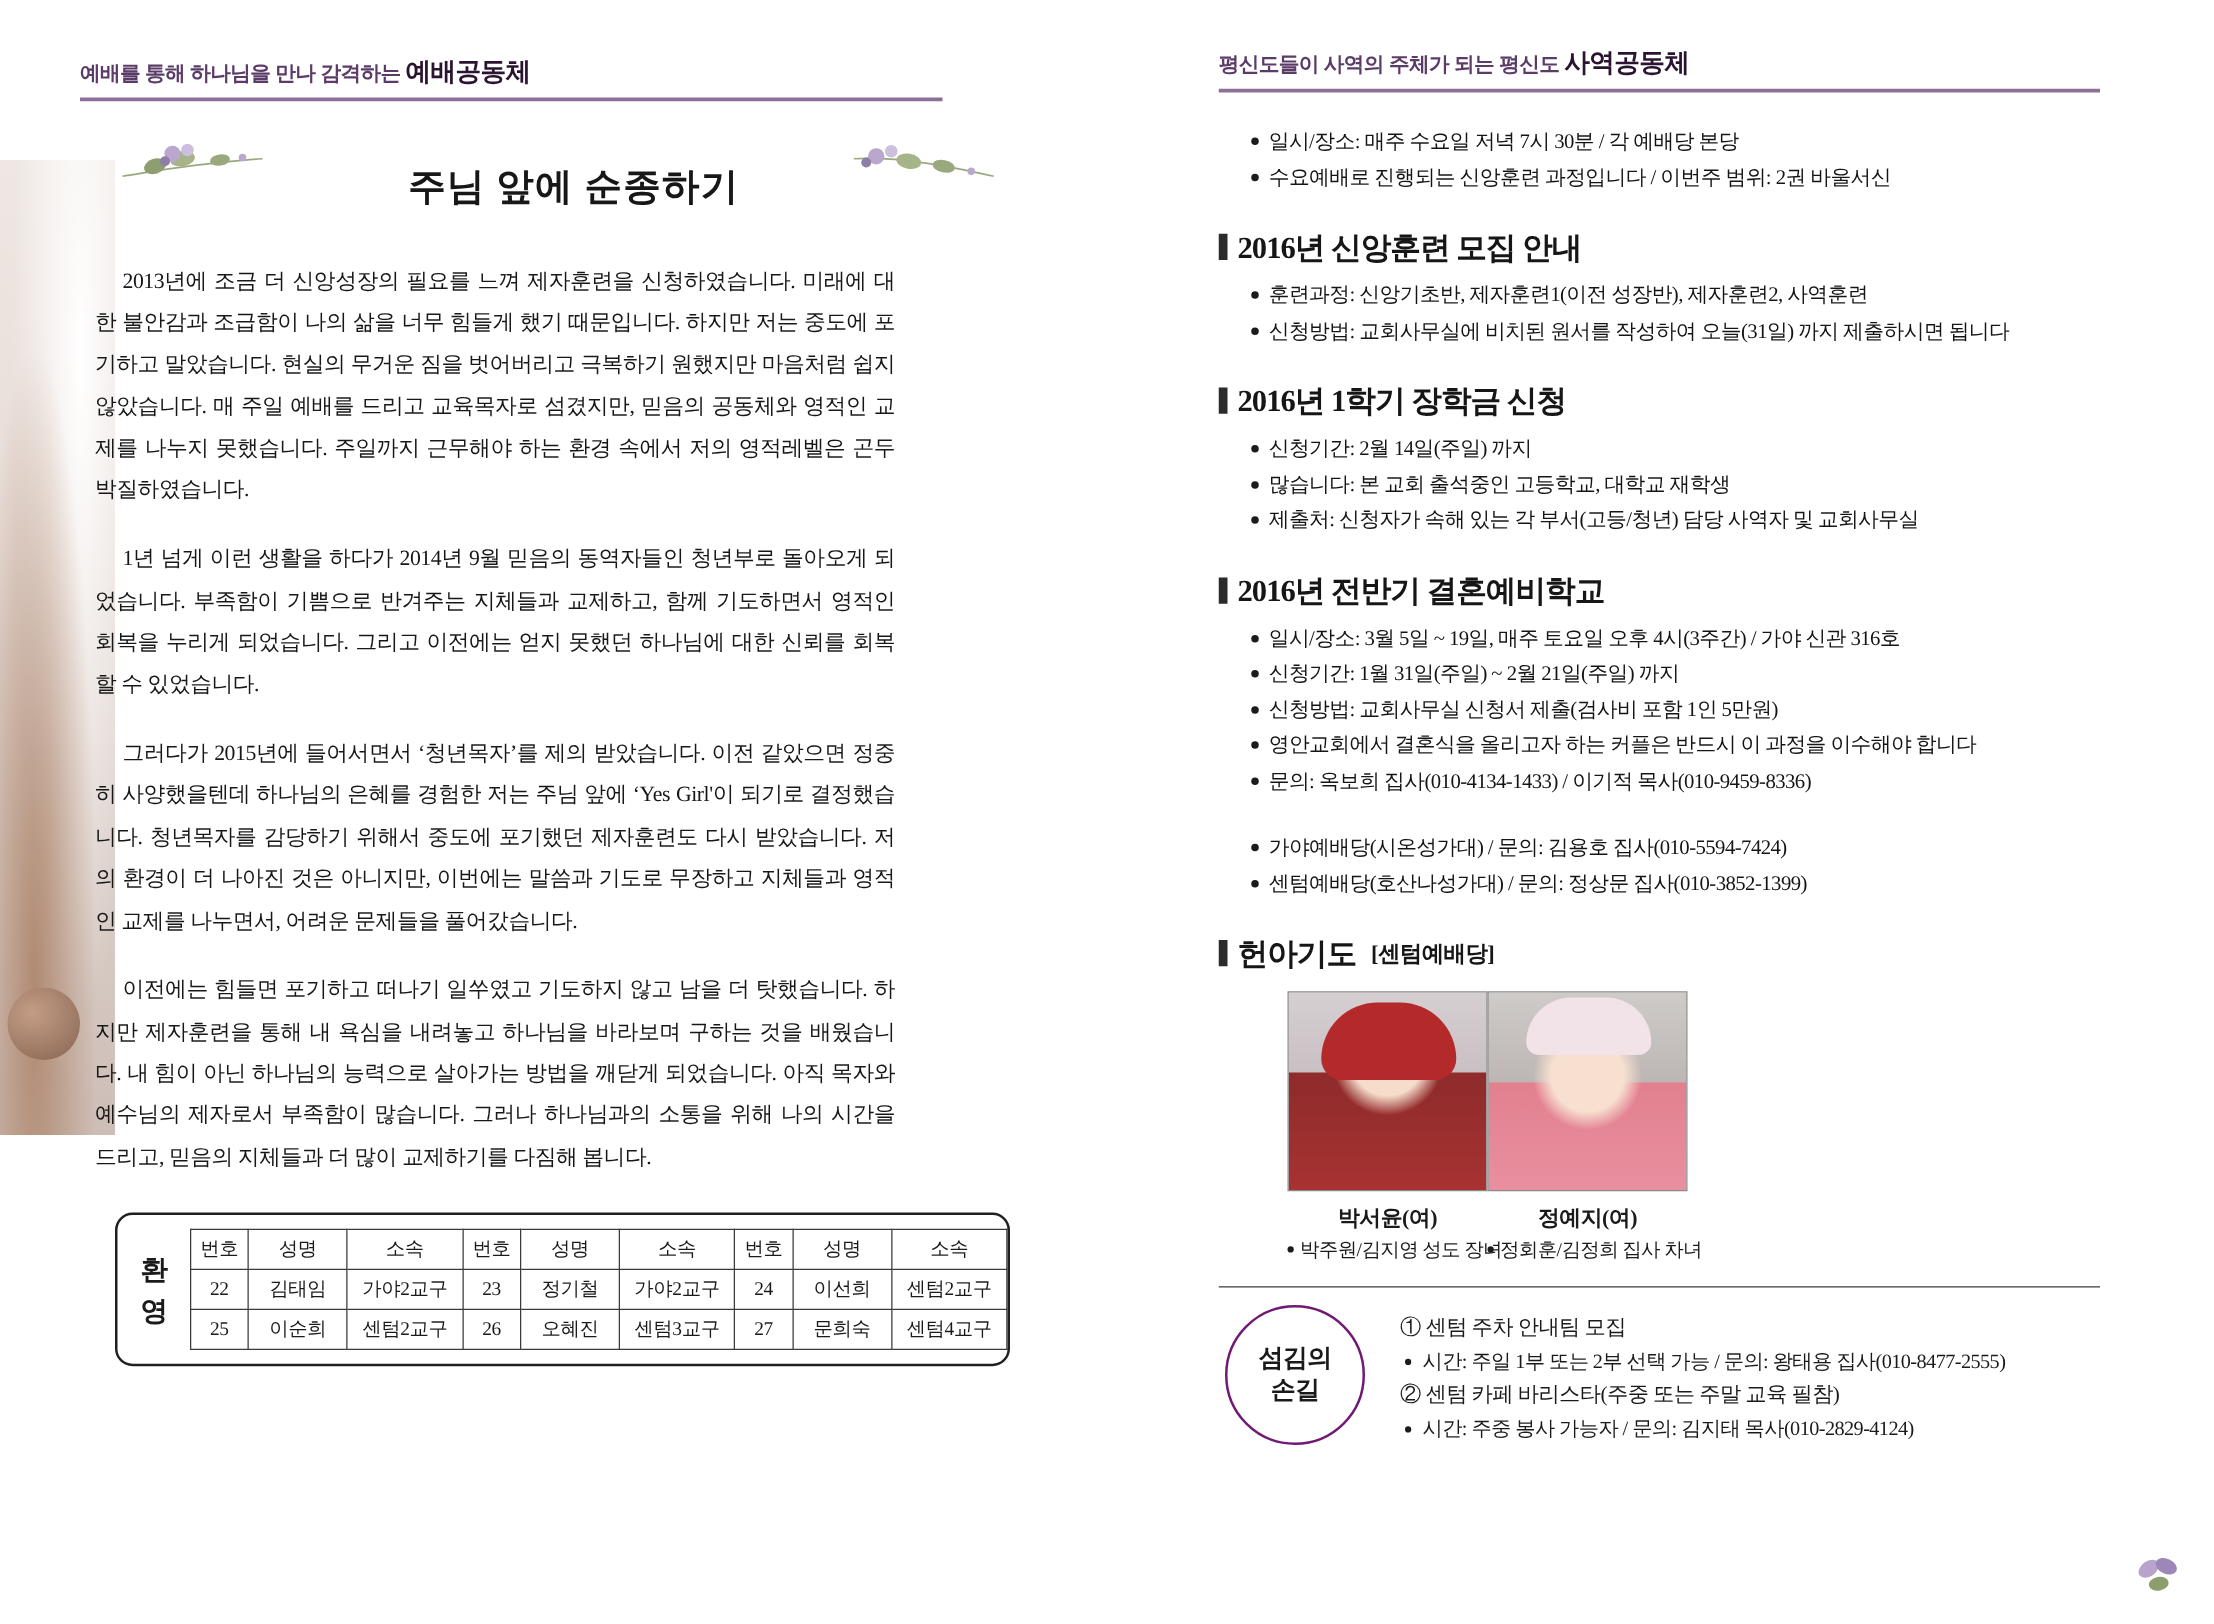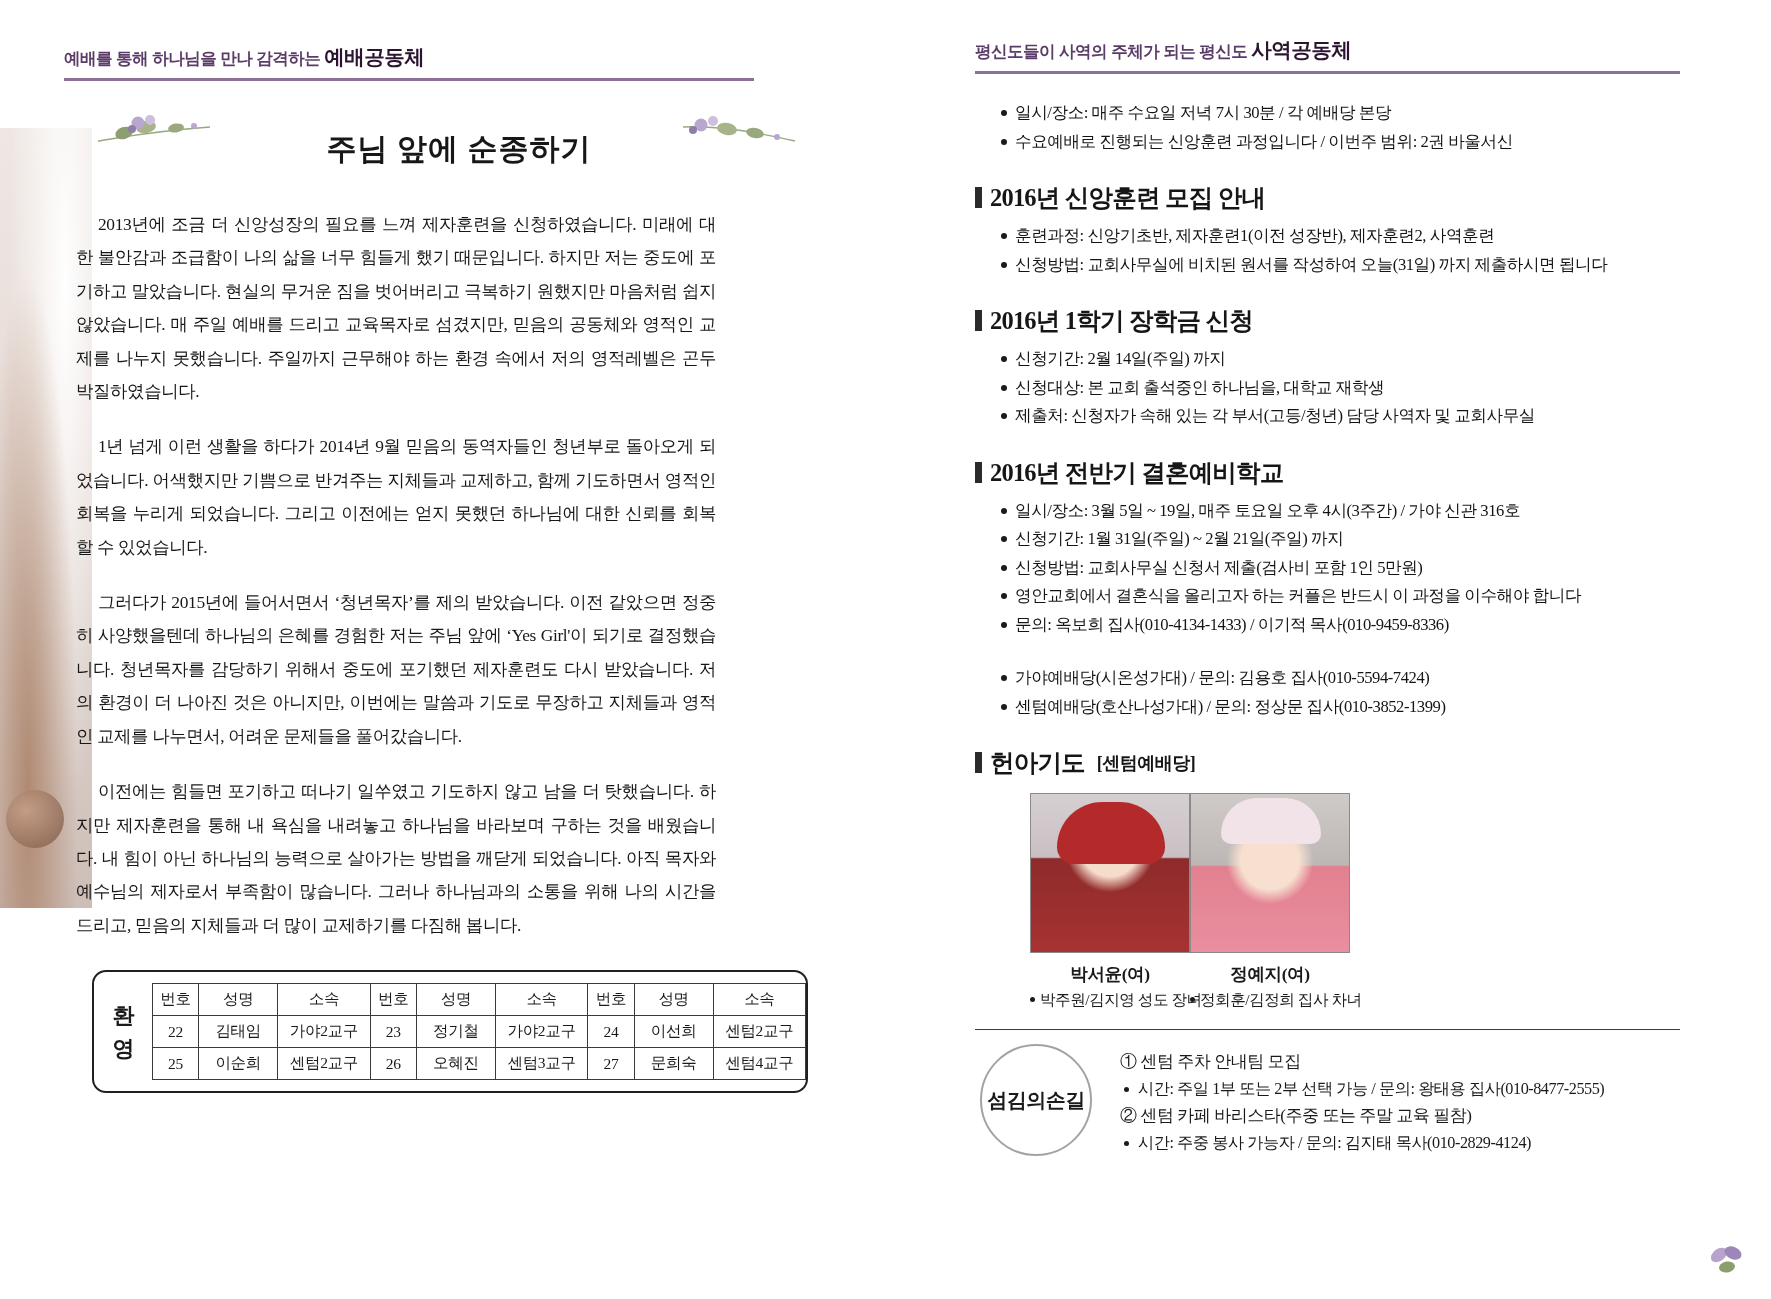--- a/index.html
+++ b/index.html
@@ -283,24 +283,24 @@
     width: 705px;
   }
   .hands {
     display: flex;
     margin-top: 14px;
     align-items: flex-start;
   }
   .hands-badge {
     width: 108px;
     height: 108px;
-    border: 2px solid #a3a3a3;
+    border: 2px solid #701a75;
     border-radius: 50%;
     display: flex;
-    flex-direction: row;
+    flex-direction: column;
     align-items: center;
     justify-content: center;
     font-size: 20px;
     font-weight: bold;
     line-height: 1.25;
     letter-spacing: -.5px;
     flex: none;
     margin-left: 5px;
   }
   .hands-body { margin-left: 28px; padding-top: 4px; }
@@ -364,21 +364,21 @@
       <circle cx="34" cy="10" r="5" fill="#cdbfdd"></circle>
       <circle cx="14" cy="19" r="4" fill="#8e7fa8"></circle>
       <ellipse cx="48" cy="18" rx="10" ry="6" fill="#a7b389" transform="rotate(10 48 18)"></ellipse>
       <ellipse cx="76" cy="22" rx="9" ry="5" fill="#9aa87e" transform="rotate(12 76 22)"></ellipse>
       <circle cx="98" cy="26" r="3" fill="#b9a7cd"></circle>
     </svg>
   </div>
 
   <div class="article-body">
     <p>2013년에 조금 더 신앙성장의 필요를 느껴 제자훈련을 신청하였습니다. 미래에 대한 불안감과 조급함이 나의 삶을 너무 힘들게 했기 때문입니다. 하지만 저는 중도에 포기하고 말았습니다. 현실의 무거운 짐을 벗어버리고 극복하기 원했지만 마음처럼 쉽지 않았습니다. 매 주일 예배를 드리고 교육목자로 섬겼지만, 믿음의 공동체와 영적인 교제를 나누지 못했습니다. 주일까지 근무해야 하는 환경 속에서 저의 영적레벨은 곤두박질하였습니다.</p>
-    <p>1년 넘게 이런 생활을 하다가 2014년 9월 믿음의 동역자들인 청년부로 돌아오게 되었습니다. 어색했지만 기쁨으로 반겨주는 지체들과 교제하고, 함께 기도하면서 영적인 회복을 누리게 되었습니다. 그리고 이전에는 얻지 못했던 하나님에 대한 신뢰를 회복할 수 있었습니다.</p>
+    <p>1년 넘게 이런 생활을 하다가 2014년 9월 믿음의 동역자들인 청년부로 돌아오게 되었습니다. 부족함이 기쁨으로 반겨주는 지체들과 교제하고, 함께 기도하면서 영적인 회복을 누리게 되었습니다. 그리고 이전에는 얻지 못했던 하나님에 대한 신뢰를 회복할 수 있었습니다.</p>
     <p>그러다가 2015년에 들어서면서 ‘청년목자’를 제의 받았습니다. 이전 같았으면 정중히 사양했을텐데 하나님의 은혜를 경험한 저는 주님 앞에 ‘Yes Girl'이 되기로 결정했습니다. 청년목자를 감당하기 위해서 중도에 포기했던 제자훈련도 다시 받았습니다. 저의 환경이 더 나아진 것은 아니지만, 이번에는 말씀과 기도로 무장하고 지체들과 영적인 교제를 나누면서, 어려운 문제들을 풀어갔습니다.</p>
     <p>이전에는 힘들면 포기하고 떠나기 일쑤였고 기도하지 않고 남을 더 탓했습니다. 하지만 제자훈련을 통해 내 욕심을 내려놓고 하나님을 바라보며 구하는 것을 배웠습니다. 내 힘이 아닌 하나님의 능력으로 살아가는 방법을 깨닫게 되었습니다. 아직 목자와 예수님의 제자로서 부족함이 많습니다. 그러나 하나님과의 소통을 위해 나의 시간을 드리고, 믿음의 지체들과 더 많이 교제하기를 다짐해 봅니다.</p>
   </div>
 
   <div class="byline">
     <span class="bar"></span><span>곽세원 자매</span>
   </div>
 
   <div class="welcome-wrap">
     <div class="welcome-label">
@@ -452,21 +452,21 @@
     </ul>
   </div>
 
   <div class="notice">
     <h3>
         <span class="tick"></span>
         <span>2016년 1학기 장학금 신청</span>
       </h3>
     <ul>
       <li>신청기간: 2월 14일(주일) 까지</li>
-      <li>신청대상: 본 교회 출석중인 하나님을, 대학교 재학생</li>
+      <li>많습니다: 본 교회 출석중인 고등학교, 대학교 재학생</li>
       <li>제출처: 신청자가 속해 있는 각 부서(고등/청년) 담당 사역자 및 교회사무실</li>
     </ul>
   </div>
 
   <div class="notice">
     <h3>
         <span class="tick"></span>
         <span>2016년 전반기 결혼예비학교</span>
       </h3>
     <ul>

